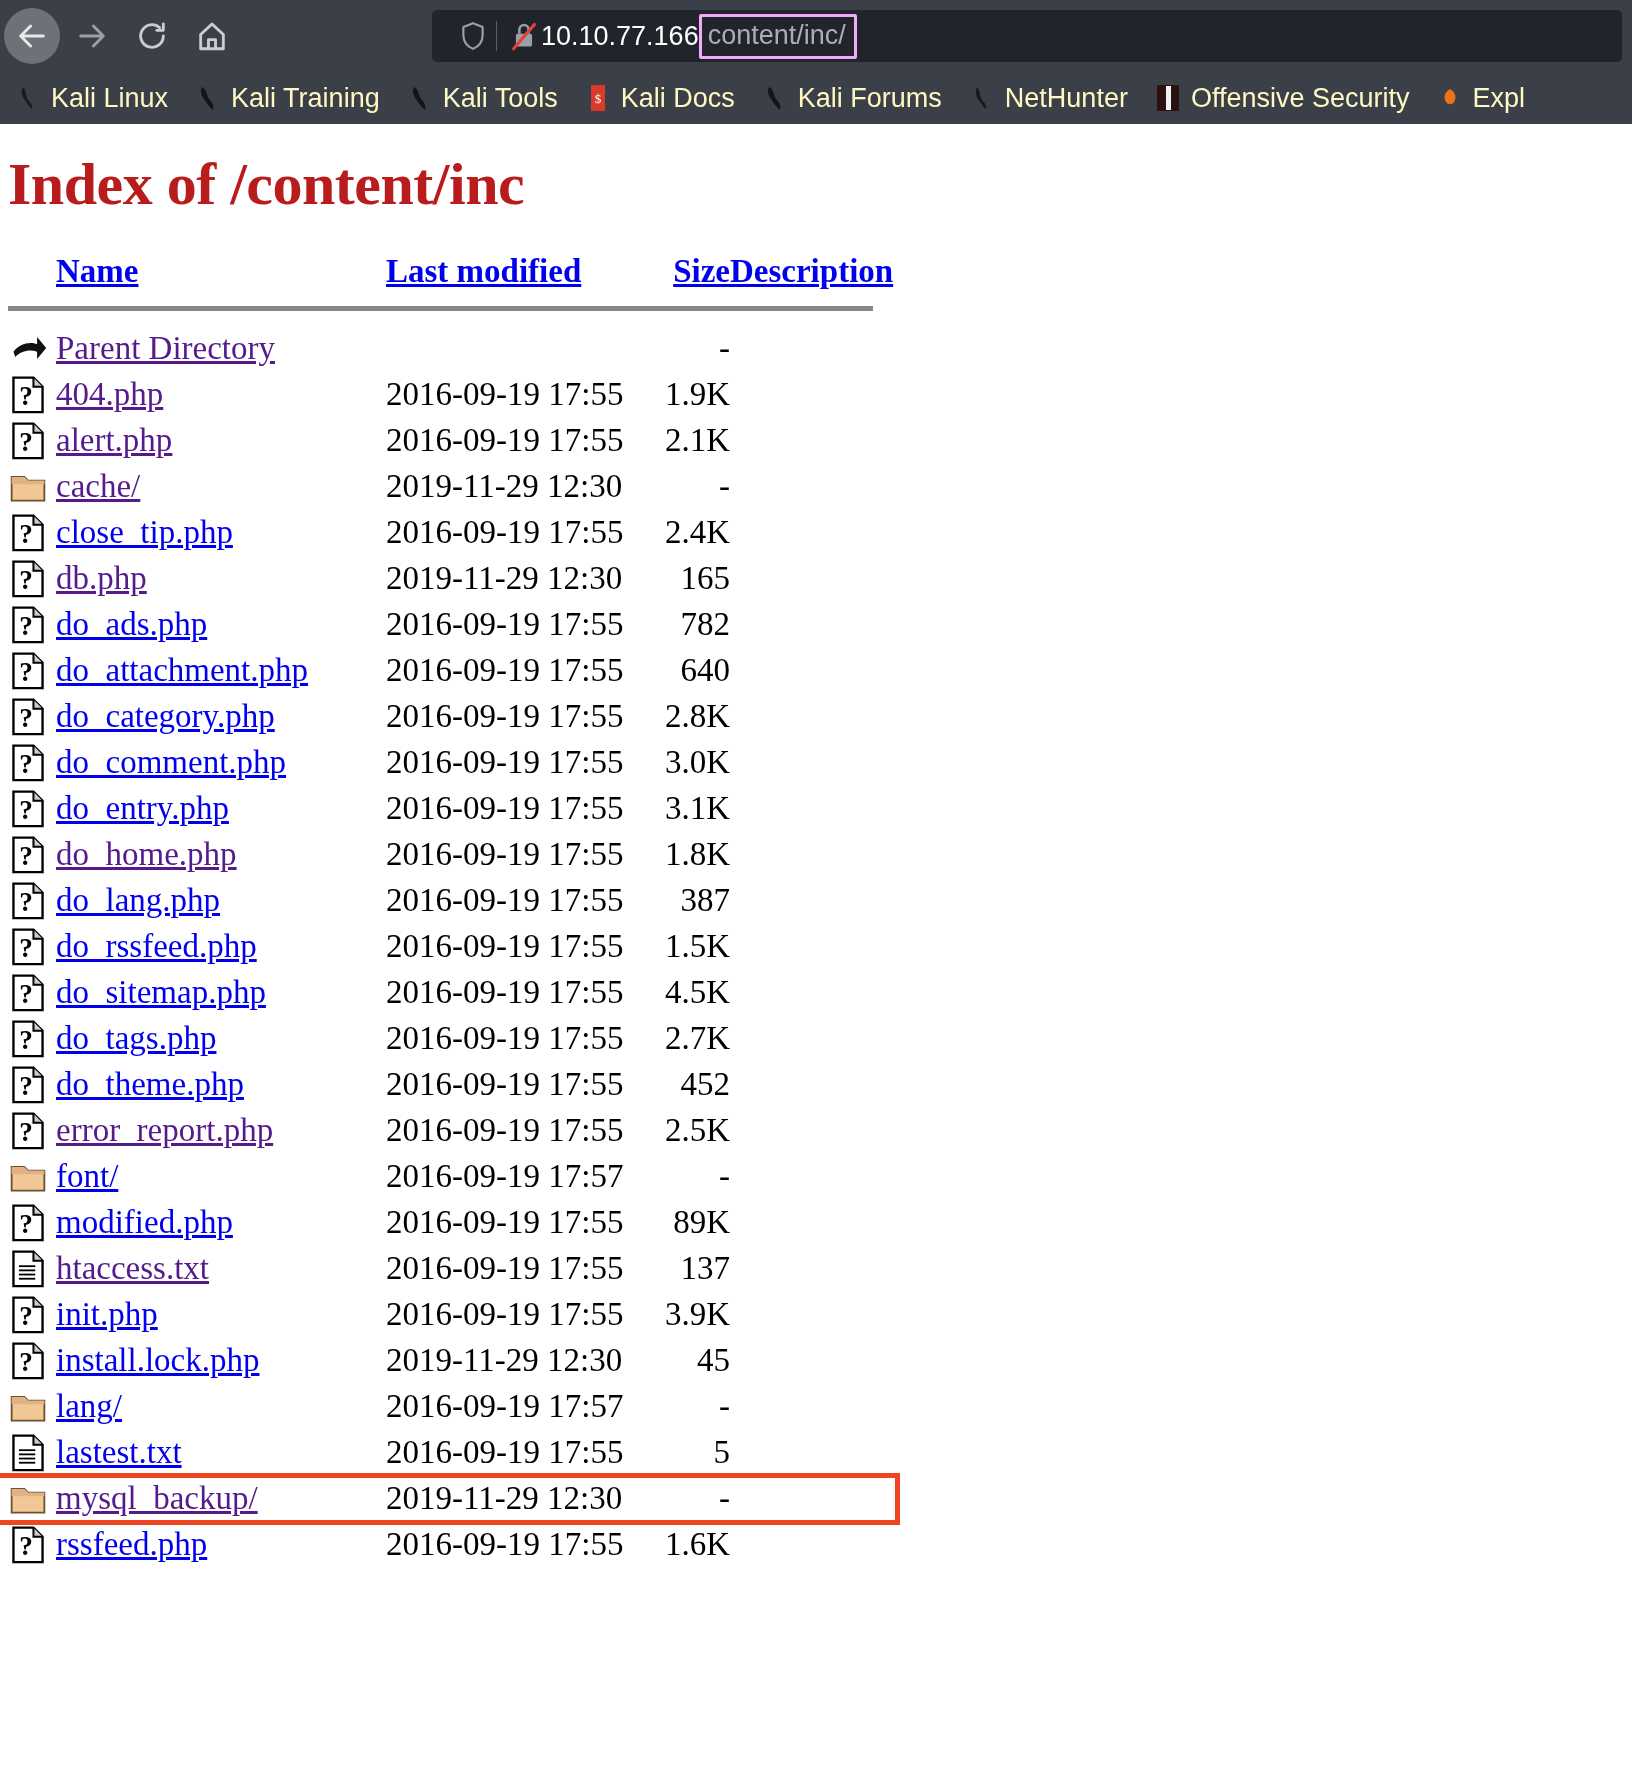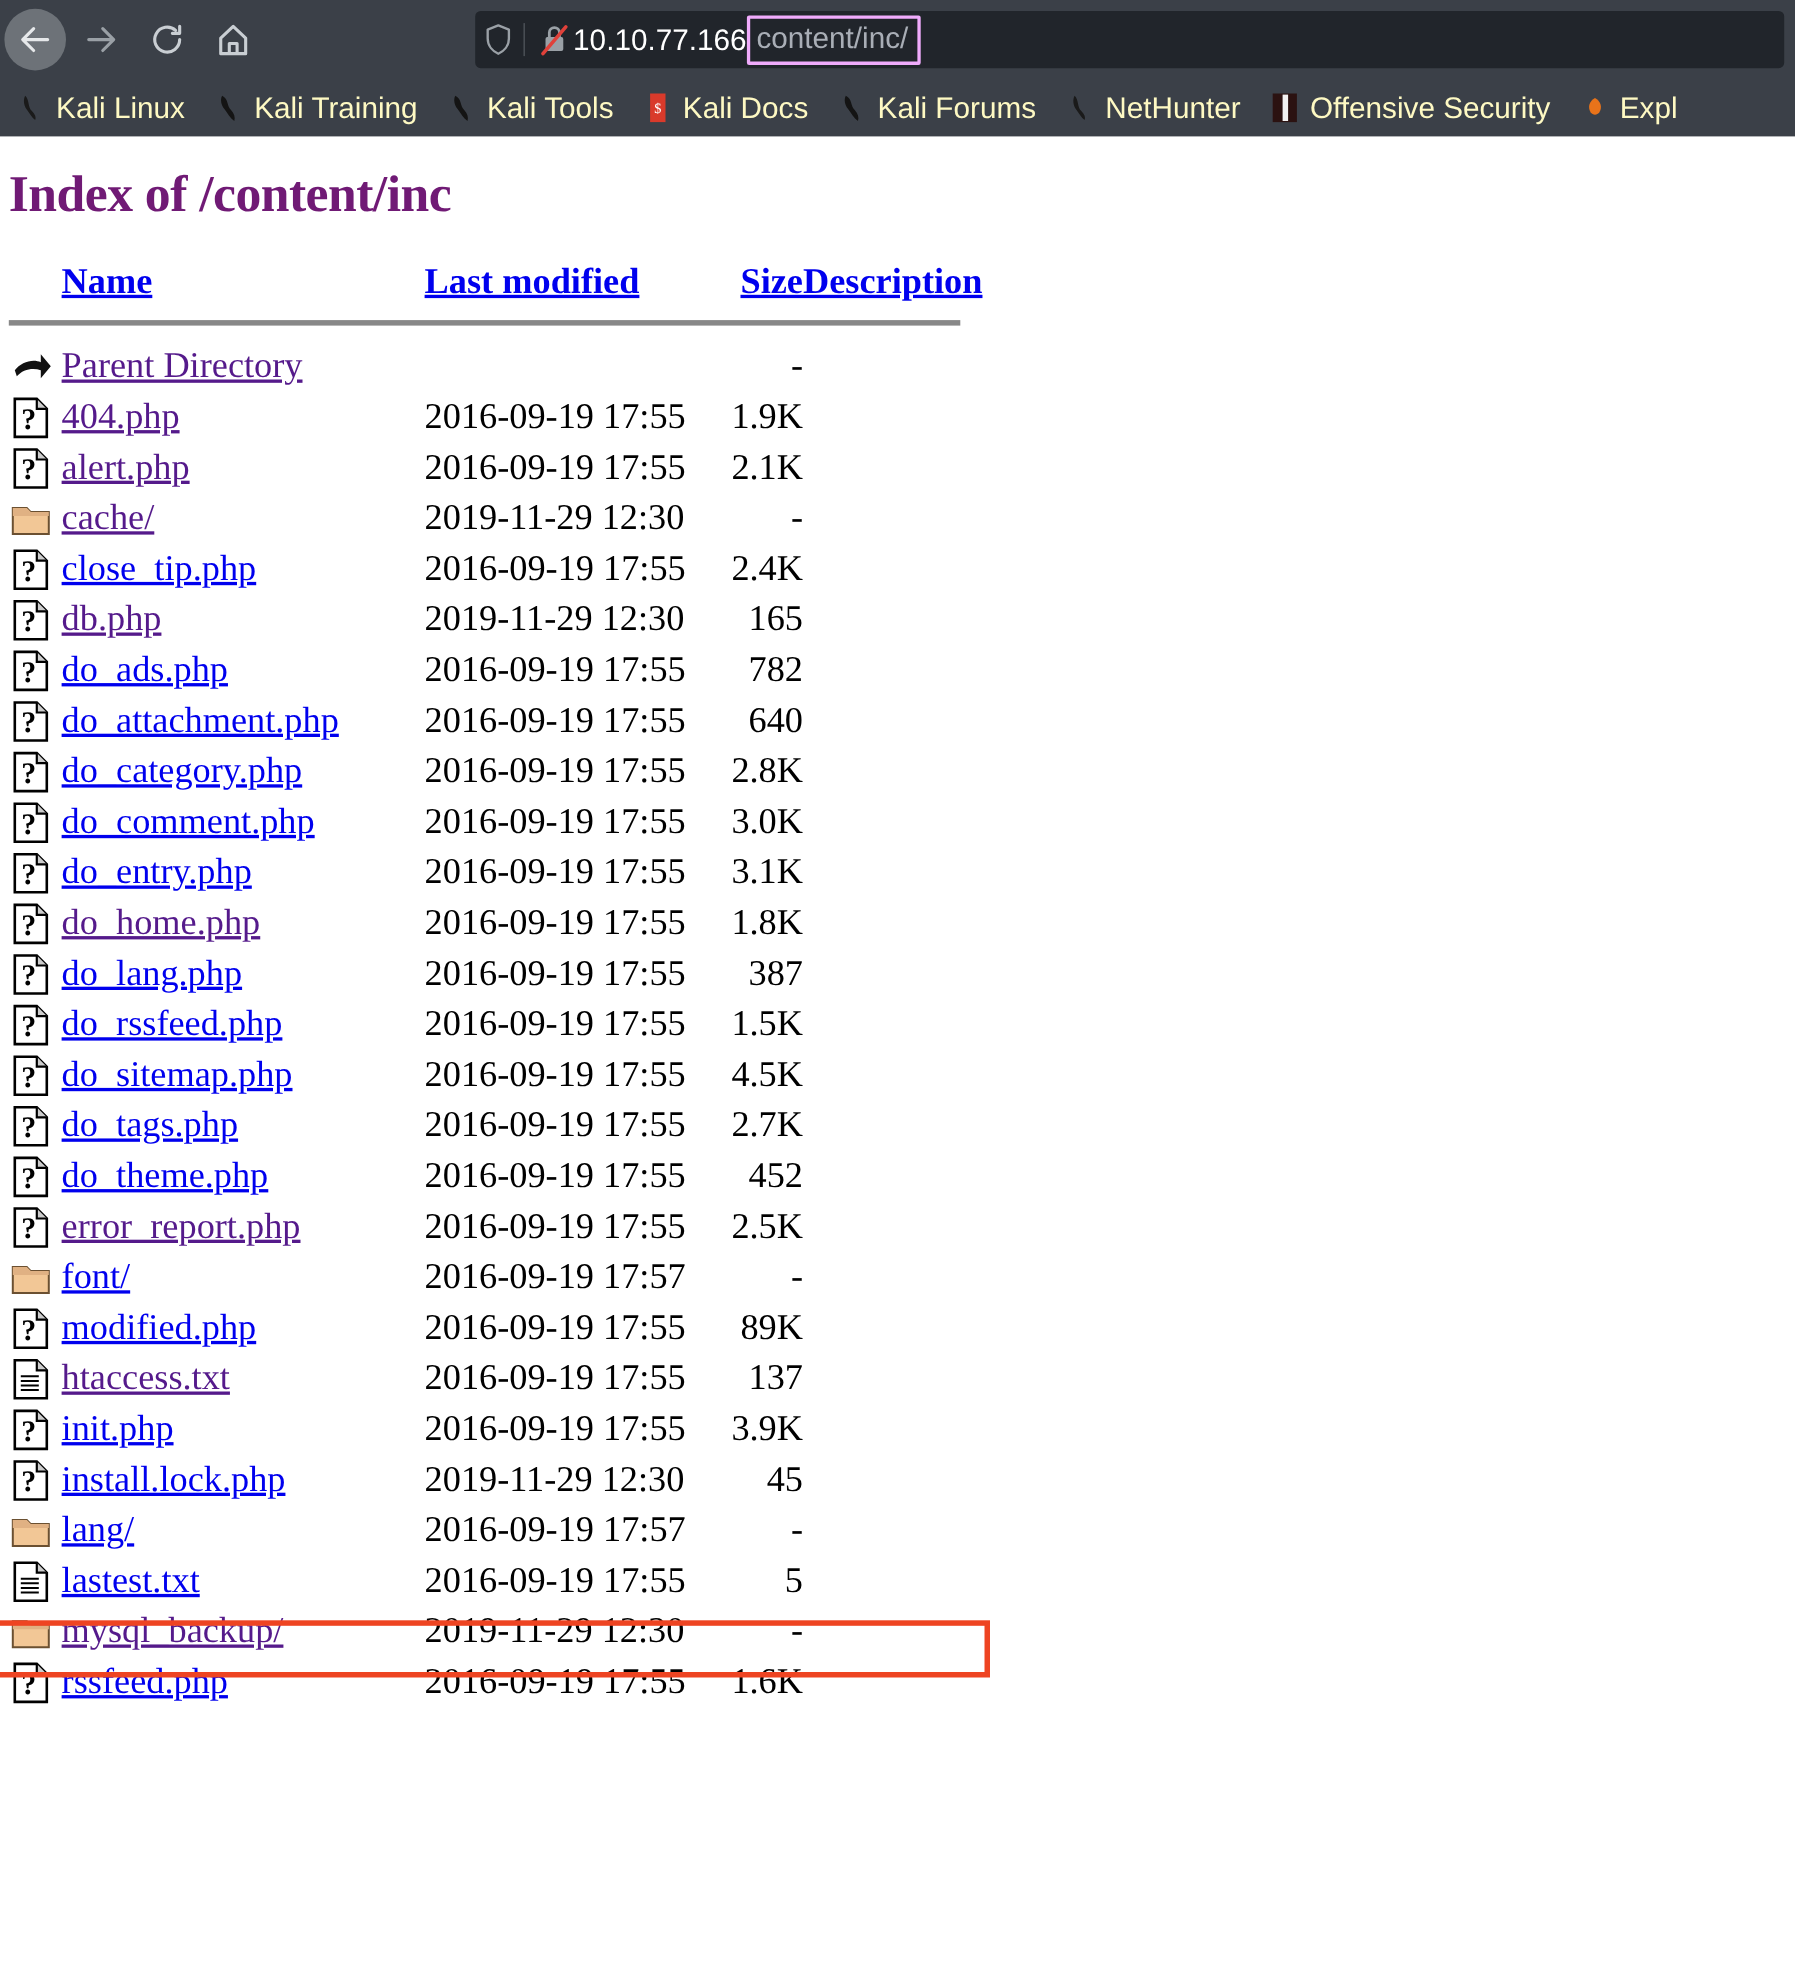--- a/index.html
+++ b/index.html
@@ -40,21 +40,21 @@
   #urlbar-wrap {
     position: absolute;
     left: 432px;
     top: 10px;
     height: 52px;
     width: 1190px;
     background: #21252b;
     border-radius: 5px;
     display: flex;
     align-items: center;
-    padding-left: 4px;
+    padding-left: 24px;
   }
   #shield-icon-box { width: 34px; display: flex; justify-content: center; align-items: center; }
   .url-sep {
     width: 1px; height: 30px; background: #5a5f66; margin: 0 10px 0 6px;
   }
   #lock-icon-box { width: 34px; display:flex; justify-content:center; align-items:center; }
   #url-text {
     font-family: "Liberation Sans", sans-serif;
     font-size: 27px;
     color: #f2f3f5;
@@ -96,23 +96,23 @@
   
   #page {
     background: #ffffff;
     padding: 0 0 0 8px;
     height: 1666px;
     position: relative;
   }
   #page-title {
     font-family: "Liberation Serif", serif;
     font-weight: bold;
-    font-size: 47px;
+    font-size: 60px;
     margin: 26px 0 15px 0;
-    color: #701a75;
+    color: #b91c1c;
     letter-spacing: -0.5px;
   }
 
   table#listing {
     border-collapse: collapse;
     margin-top: 34px;
     font-family: "Liberation Serif", serif;
     font-size: 33px;
     color: #000;
   }

